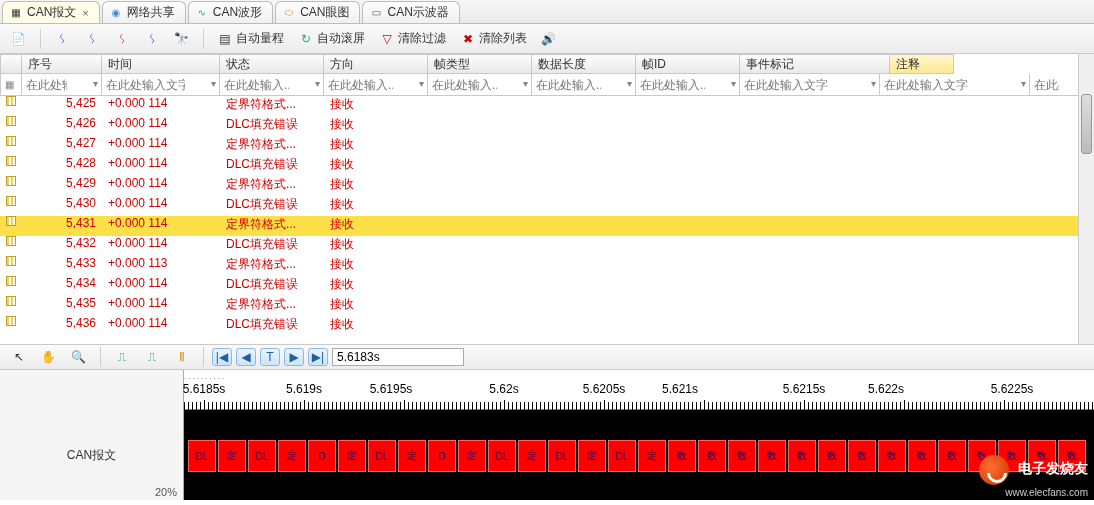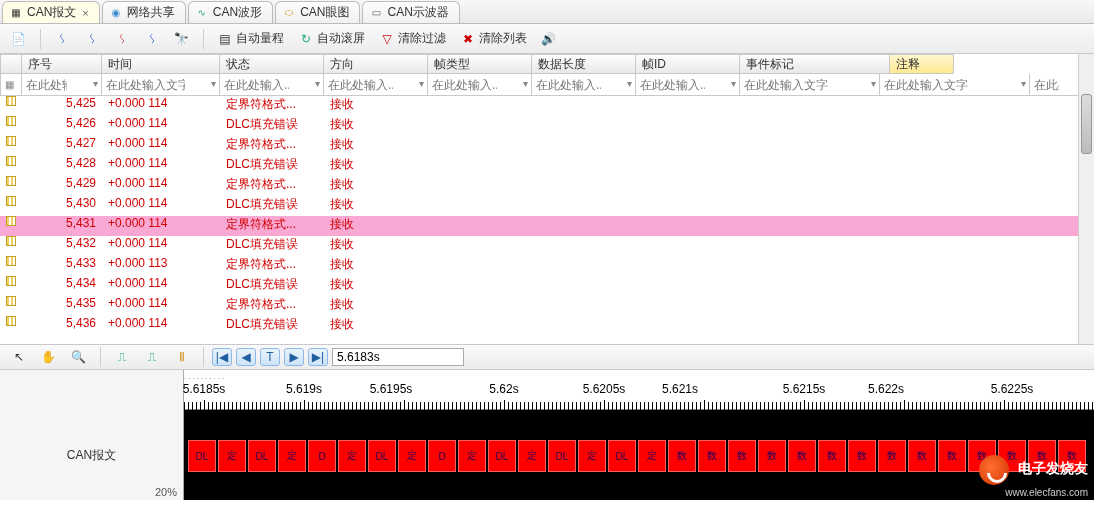--- a/index.html
+++ b/index.html
@@ -28,21 +28,21 @@
 .gf .ficon { width: 12px; height: 12px; color: #888; font-size: 10px; margin-right: 3px; }
 .gf .funnel { position: absolute; right: 3px; top: 4px; font-size: 10px; color: #888; }
 .gf input { border: none; outline: none; width: calc(100% - 30px); color: #999; font-size: 12px; }
 
 .col-0{width:22px;} .col-1{width:80px;} .col-2{width:118px;} .col-3{width:104px;} .col-4{width:104px;}
 .col-5{width:104px;} .col-6{width:104px;} .col-7{width:104px;} .col-8{width:140px;} .col-9{width:150px;} .col-10{width:64px;}
 
 
 .grid-body { height: 248px; overflow: hidden; }
 .row { display: flex; height: 20px; align-items: flex-start; }
-.row.sel { background: #f9a8d4; }
+.row.sel { background: #fde047; }
 .cell { padding: 0 6px; display: flex; align-items: center; }
 .cell.c0 { width: 22px; justify-content: center; }
 .cell.c1 { width: 80px; justify-content: flex-end; color: #d00000; }
 .cell.c2 { width: 118px; color: #d00000; }
 .cell.c3 { width: 104px; color: #d00000; }
 .cell.c4 { width: 104px; color: #d00000; }
 .rowicon { width: 14px; height: 10px; border: 1px solid #c0a020; background: repeating-linear-gradient(90deg,#f0d060,#f0d060 2px,#fff 2px,#fff 4px); }
 
 
 .bottombar { height: 26px; background: linear-gradient(#fafafa,#ececec); border-top: 1px solid #c9c9c9; border-bottom: 1px solid #c9c9c9; display: flex; align-items: center; padding: 0 6px; gap: 4px; }

